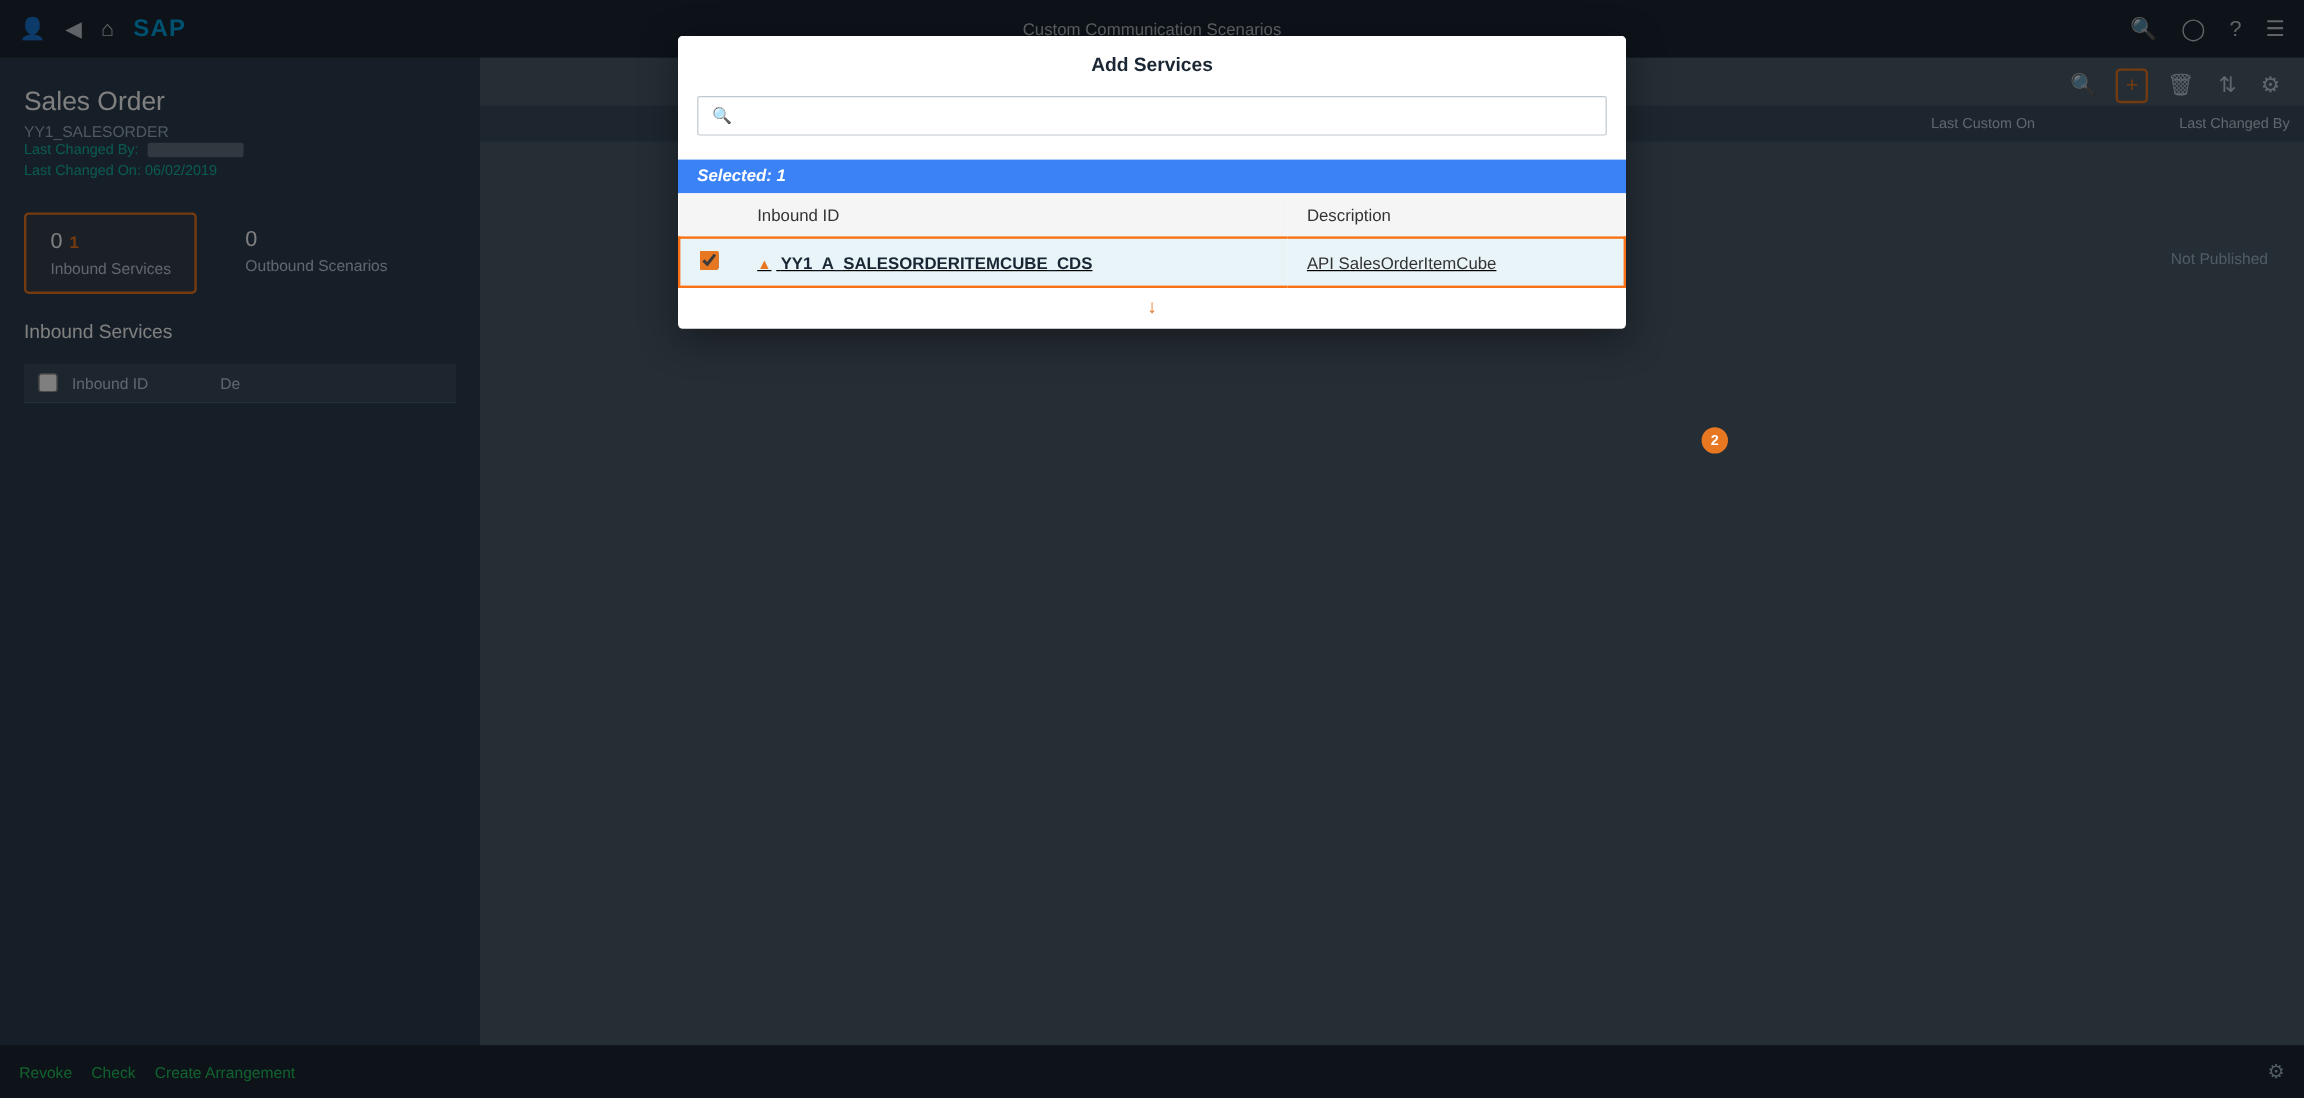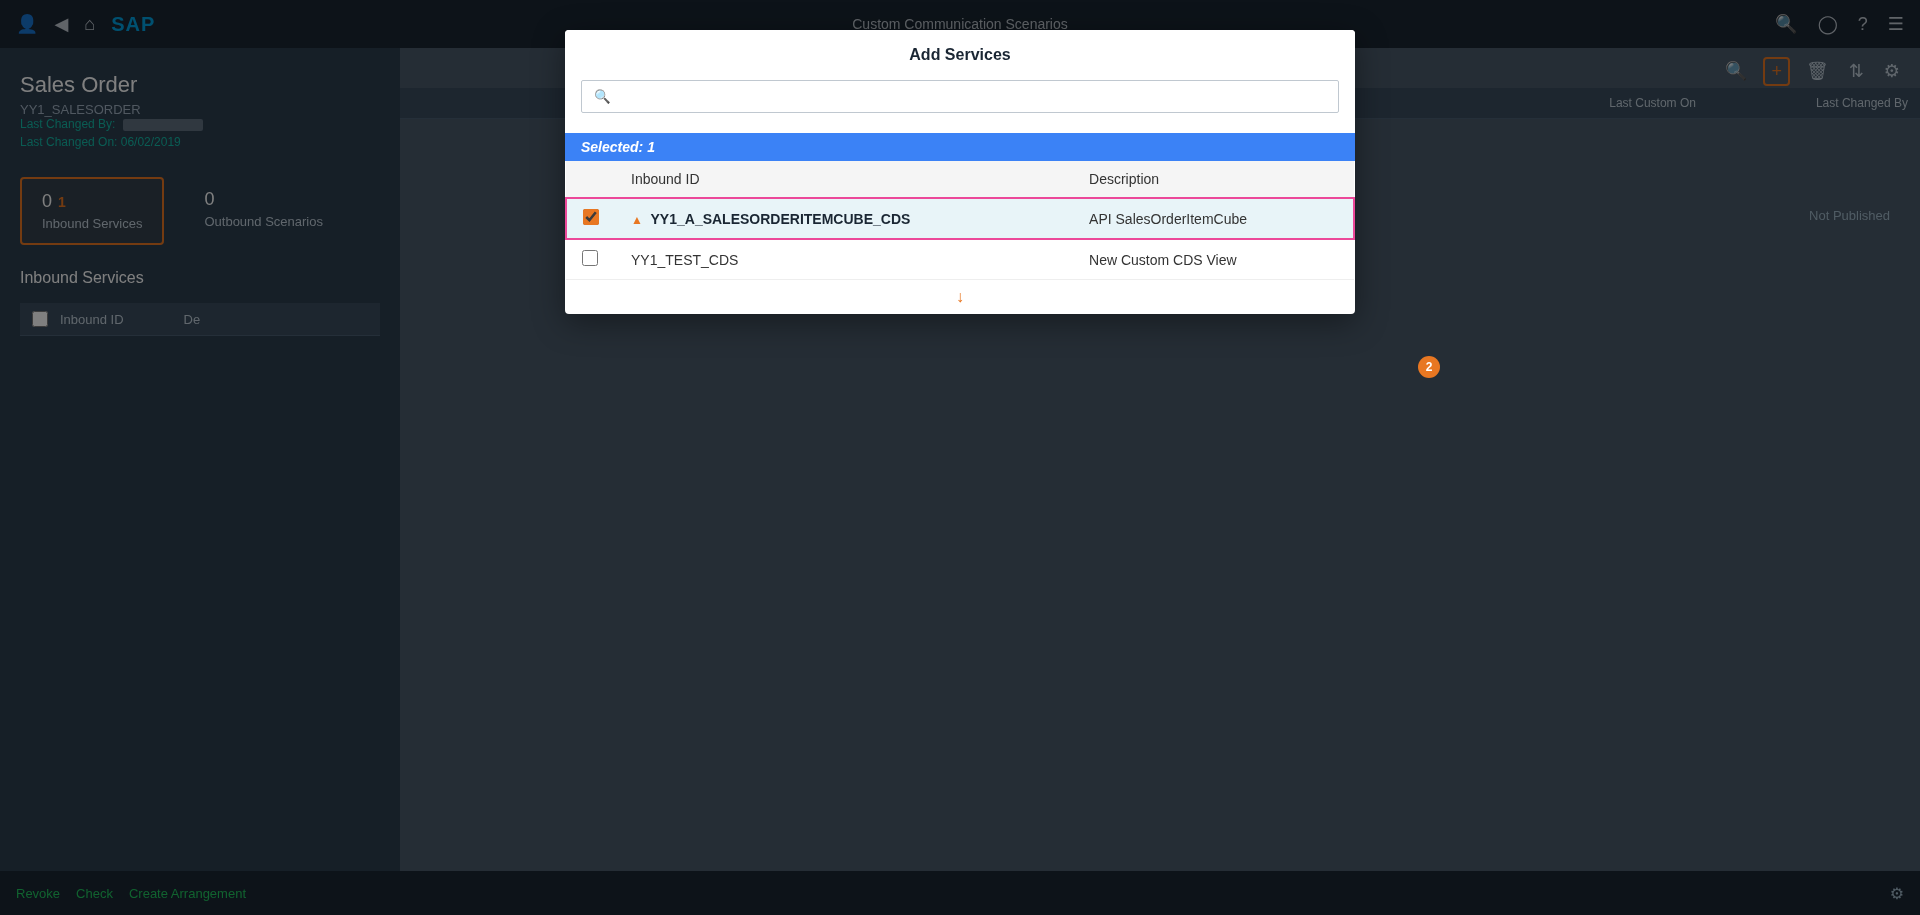--- a/index.html
+++ b/index.html
@@ -509,38 +509,31 @@
       <table class="modal-table">
         <thead>
           <tr>
             <th style="width:40px;"></th>
             <th>Inbound ID</th>
             <th>Description</th>
           </tr>
         </thead>
         <tbody id="modal-table-body">
 
-          <tr class="selected-row" style="border: 2px solid #ec4899;">
+          <tr class="selected-row" style="border: 2px solid #f97316; text-decoration: underline;">
             <td>
               <input type="checkbox" class="cb" checked="" style="">
             </td>
             <td class="bold-id">
               <span class="id-icon">▲</span>
               <span>YY1_A_SALESORDERITEMCUBE_CDS</span>
             </td>
             <td>API SalesOrderItemCube</td>
           </tr>
 
-          <tr>
-            <td>
-              <input type="checkbox" class="cb" style="">
-            </td>
-            <td>YY1_TEST_CDS</td>
-            <td>New Custom CDS View</td>
-          </tr>
         </tbody>
       </table>
     </div>
 
     <div class="scroll-indicator">↓</div>
 
 
   </div>
 </div>
 

